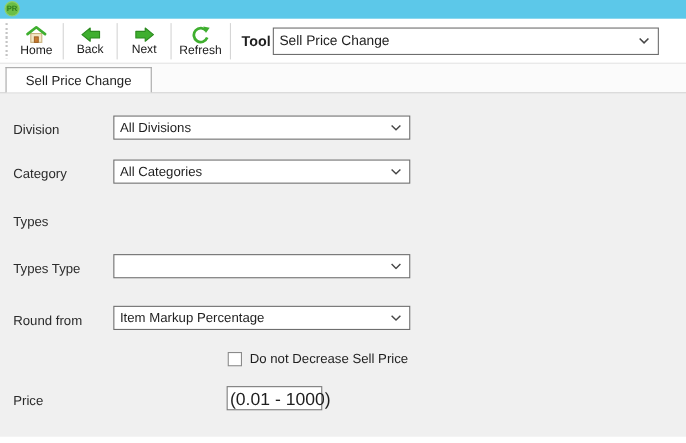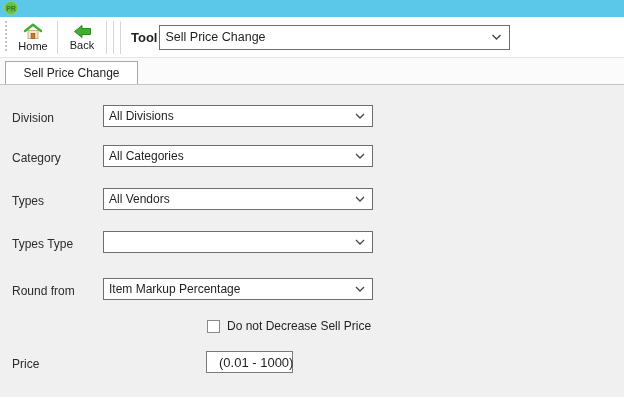--- a/index.html
+++ b/index.html
@@ -130,22 +130,22 @@
     left: 103px; top: 0;
     width: 87px; height: 22px;
     border: 1px solid #7A7A7A;
     background: #FFFFFF;
     font-family: "Liberation Sans", sans-serif;
     font-size: 12px;
     padding: 0 4px;
     outline: none;
   }
   .round-hint {
-    position: absolute; left: 116px; top: 4px;
-    font-size: 13px;
+    position: absolute; left: 106px; top: 4px;
+    font-size: 16px;
   }
   .bottom-strip { height: 6px; background: #FFFFFF; }
 </style>
 </head>
 <body>
 
 <div class="titlebar">
   <div class="logo">PR</div>
 </div>
 
@@ -169,23 +169,40 @@
     <span class="ticon">
       <svg width="19" height="15" viewBox="0 0 19 15">
         <path d="M9 1.5 L9 4.5 L17.5 4.5 L17.5 10.5 L9 10.5 L9 13.5 L1.5 7.5 Z" fill="#3FAF2F" stroke="#2B8A1F" stroke-width="1" stroke-linejoin="round"></path>
       </svg>
     </span>
     <span class="tlabel">Back</span>
   </div>
 
   <div class="vsep"></div>
 
-
-  <div class="vsep"></div>
-
+  <div class="tbtn">
+    <span class="ticon">
+      <svg width="19" height="15" viewBox="0 0 19 15">
+        <path d="M10 1.5 L10 4.5 L1.5 4.5 L1.5 10.5 L10 10.5 L10 13.5 L17.5 7.5 Z" fill="#3FAF2F" stroke="#2B8A1F" stroke-width="1" stroke-linejoin="round"></path>
+      </svg>
+    </span>
+    <span class="tlabel">Next</span>
+  </div>
+
+  <div class="vsep"></div>
+
+  <div class="tbtn">
+    <span class="ticon">
+      <svg width="18" height="17" viewBox="0 0 18 17">
+        <path d="M14.6 5.2 A 6.3 6.3 0 1 0 15.4 11.2" fill="none" stroke="#3FAF2F" stroke-width="2.5" stroke-linecap="butt"></path>
+        <polygon points="11.8,1.2 17.6,2.2 14.2,7.0" fill="#3FAF2F"></polygon>
+      </svg>
+    </span>
+    <span class="tlabel">Refresh</span>
+  </div>
 
   <div class="vsep"></div>
 
   <span class="tool-label">Tool</span>
 
   <div class="combobox tool-combobox">
     <span class="cbtext">Sell Price Change</span>
     <span class="chev">
       <svg width="11" height="7" viewBox="0 0 11 7">
           <path d="M1.5 1.5 L5.5 5.5 L9.5 1.5" fill="none" stroke="#474747" stroke-width="1.4"></path>
@@ -221,28 +238,20 @@
       <span class="chev">
         <svg width="10" height="6" viewBox="0 0 10 6">
             <path d="M1 1 L5 5 L9 1" fill="none" stroke="#474747" stroke-width="1.3"></path>
           </svg>
       </span>
     </div>
   </div>
 
   <div class="frow" style="top:103px">
     <span class="flabel">Types</span>
-    <div class="combobox fcombo">
-      <span class="cbtext">All Vendors</span>
-      <span class="chev">
-        <svg width="10" height="6" viewBox="0 0 10 6">
-            <path d="M1 1 L5 5 L9 1" fill="none" stroke="#474747" stroke-width="1.3"></path>
-          </svg>
-      </span>
-    </div>
   </div>
 
   <div class="frow" style="top:146px">
     <span class="flabel">Types Type</span>
     <div class="combobox fcombo">
       <span class="chev">
         <svg width="10" height="6" viewBox="0 0 10 6">
             <path d="M1 1 L5 5 L9 1" fill="none" stroke="#474747" stroke-width="1.3"></path>
           </svg>
       </span>

